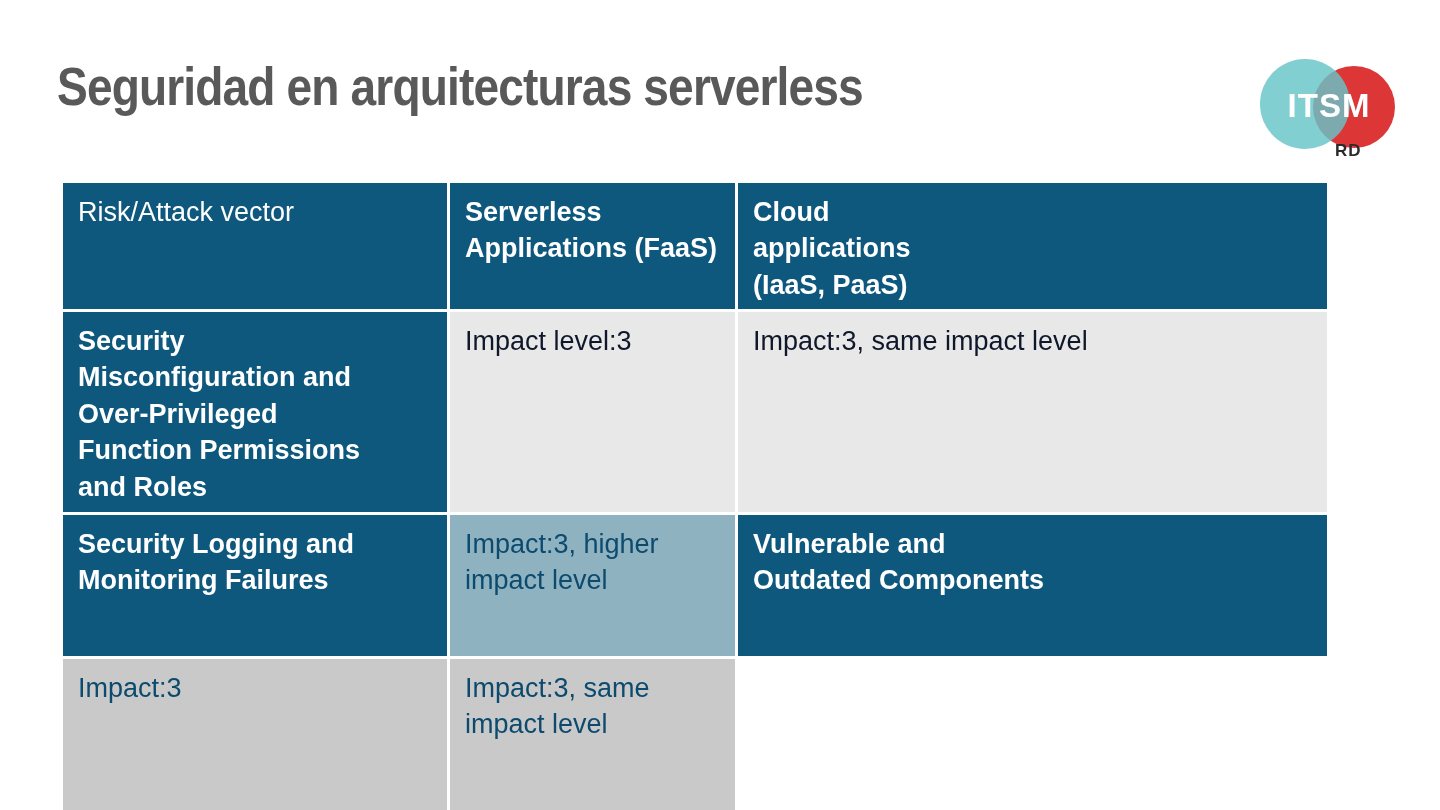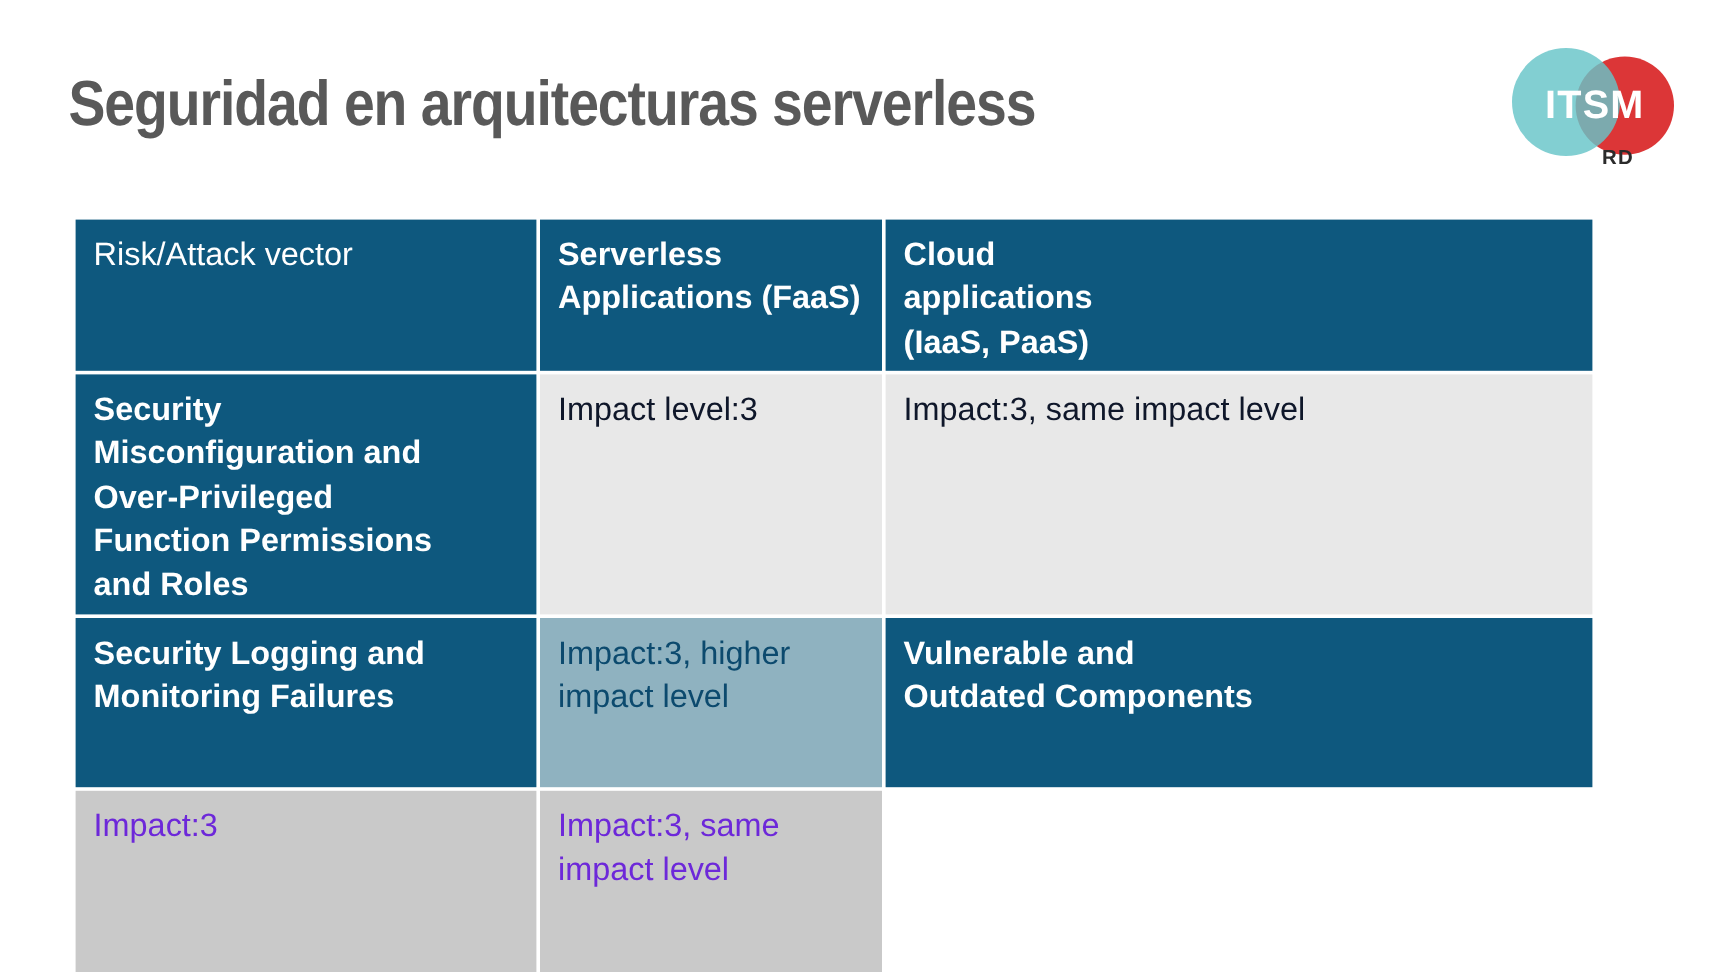--- a/index.html
+++ b/index.html
@@ -27,21 +27,21 @@
     letter-spacing: -1px;
     white-space: nowrap;
     transform: scaleX(0.87);
     transform-origin: left center;
   }
 
   
   .logo {
     position: absolute;
     left: 1255px;
-    top: 25px;
+    top: 44px;
     width: 160px;
     height: 125px;
   }
 
   
   .risk-table {
     position: absolute;
     left: 63px;
     top: 183px;
     width: 1264px;
@@ -59,21 +59,21 @@
     white-space: pre-line;
     box-sizing: border-box;
     overflow: hidden;
   }
   .cell-blue {
     background: #0E587E;
     color: #ffffff;
   }
   .cell-bold { font-weight: bold; }
   .cell-light  { background: #E8E8E8; color: #0f172a; }
-  .cell-mid    { background: #C9C9C9; color: #6d28d9; }
+  .cell-mid    { background: #C9C9C9; color: #0c4a6e; }
   .cell-steel  { background: #8FB2C0; color: #0c4a6e; }
 </style>
 </head>
 <body>
 
 <h1 class="slide-title">Seguridad en arquitecturas serverless</h1>
 
 <div class="logo">
   <svg width="160" height="125" viewBox="0 0 160 125">
     <circle cx="99" cy="63" r="41" fill="#DC3637"></circle>

